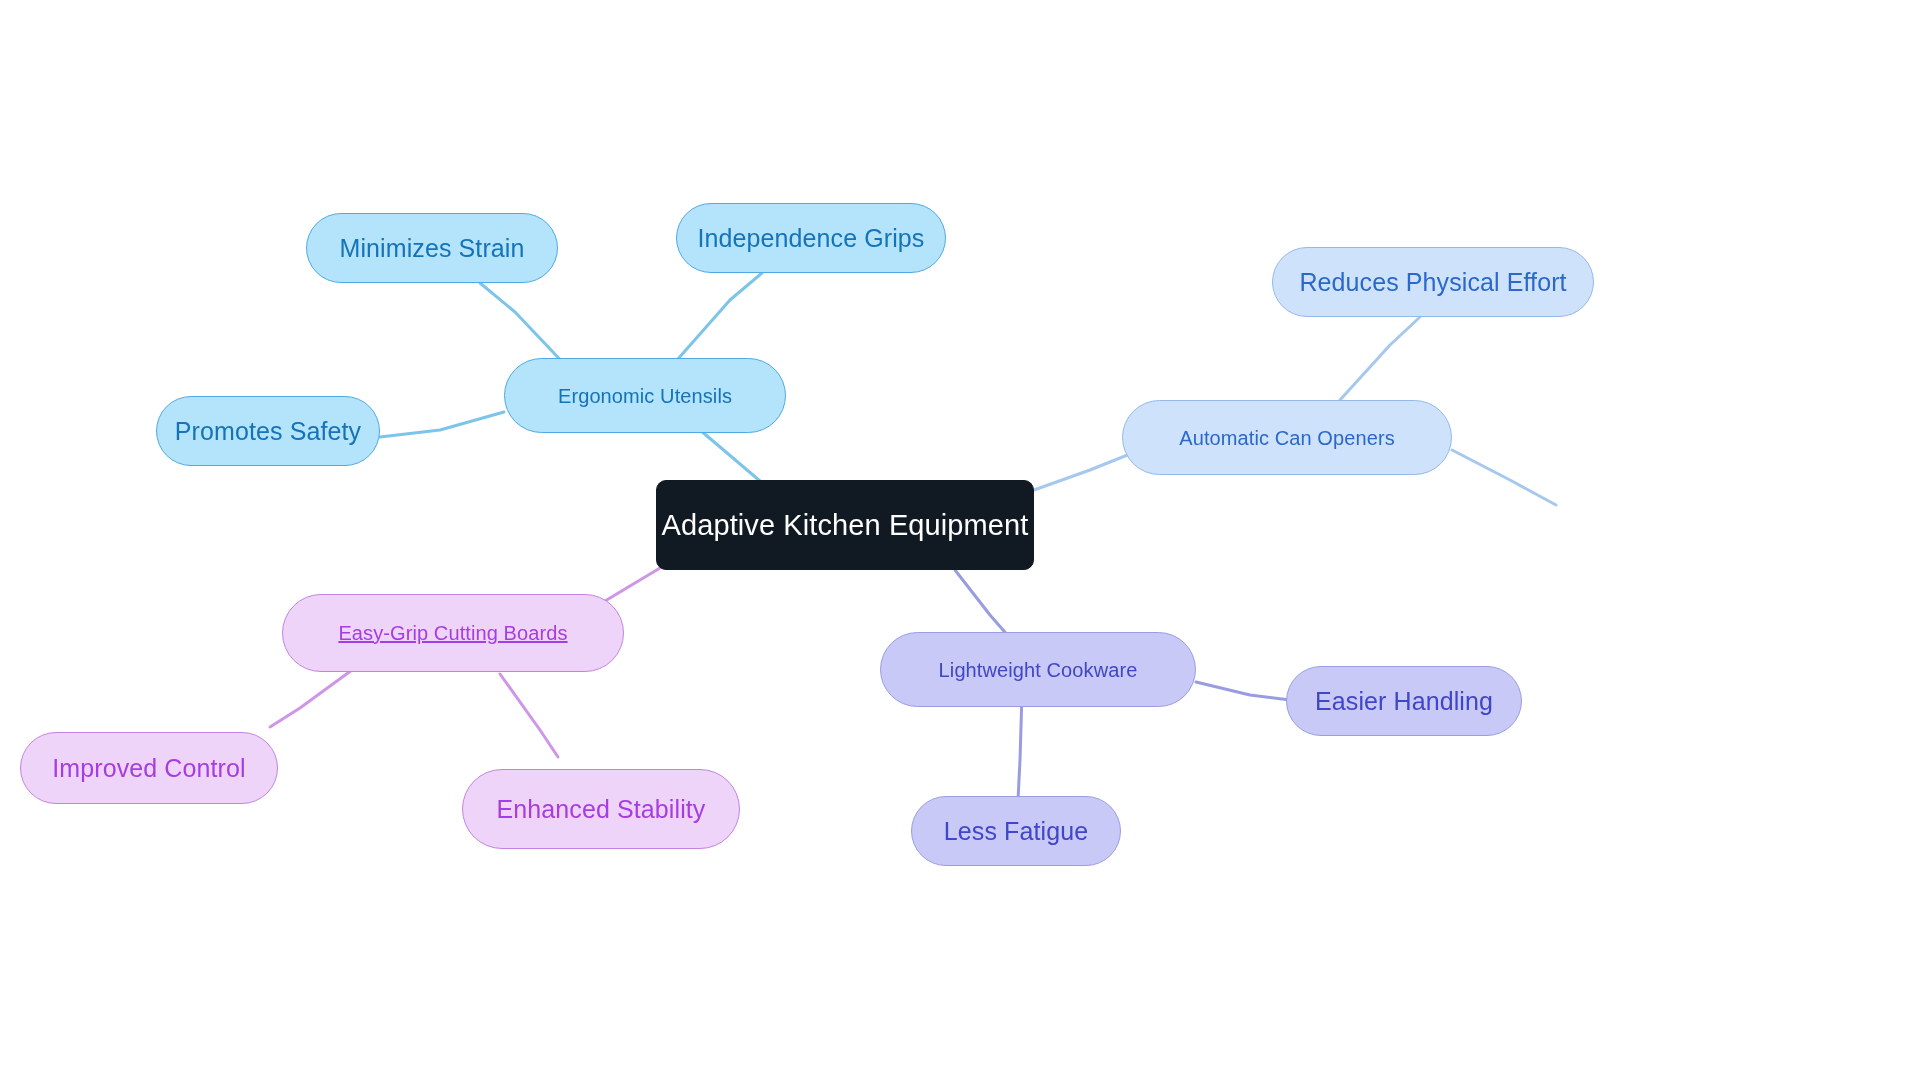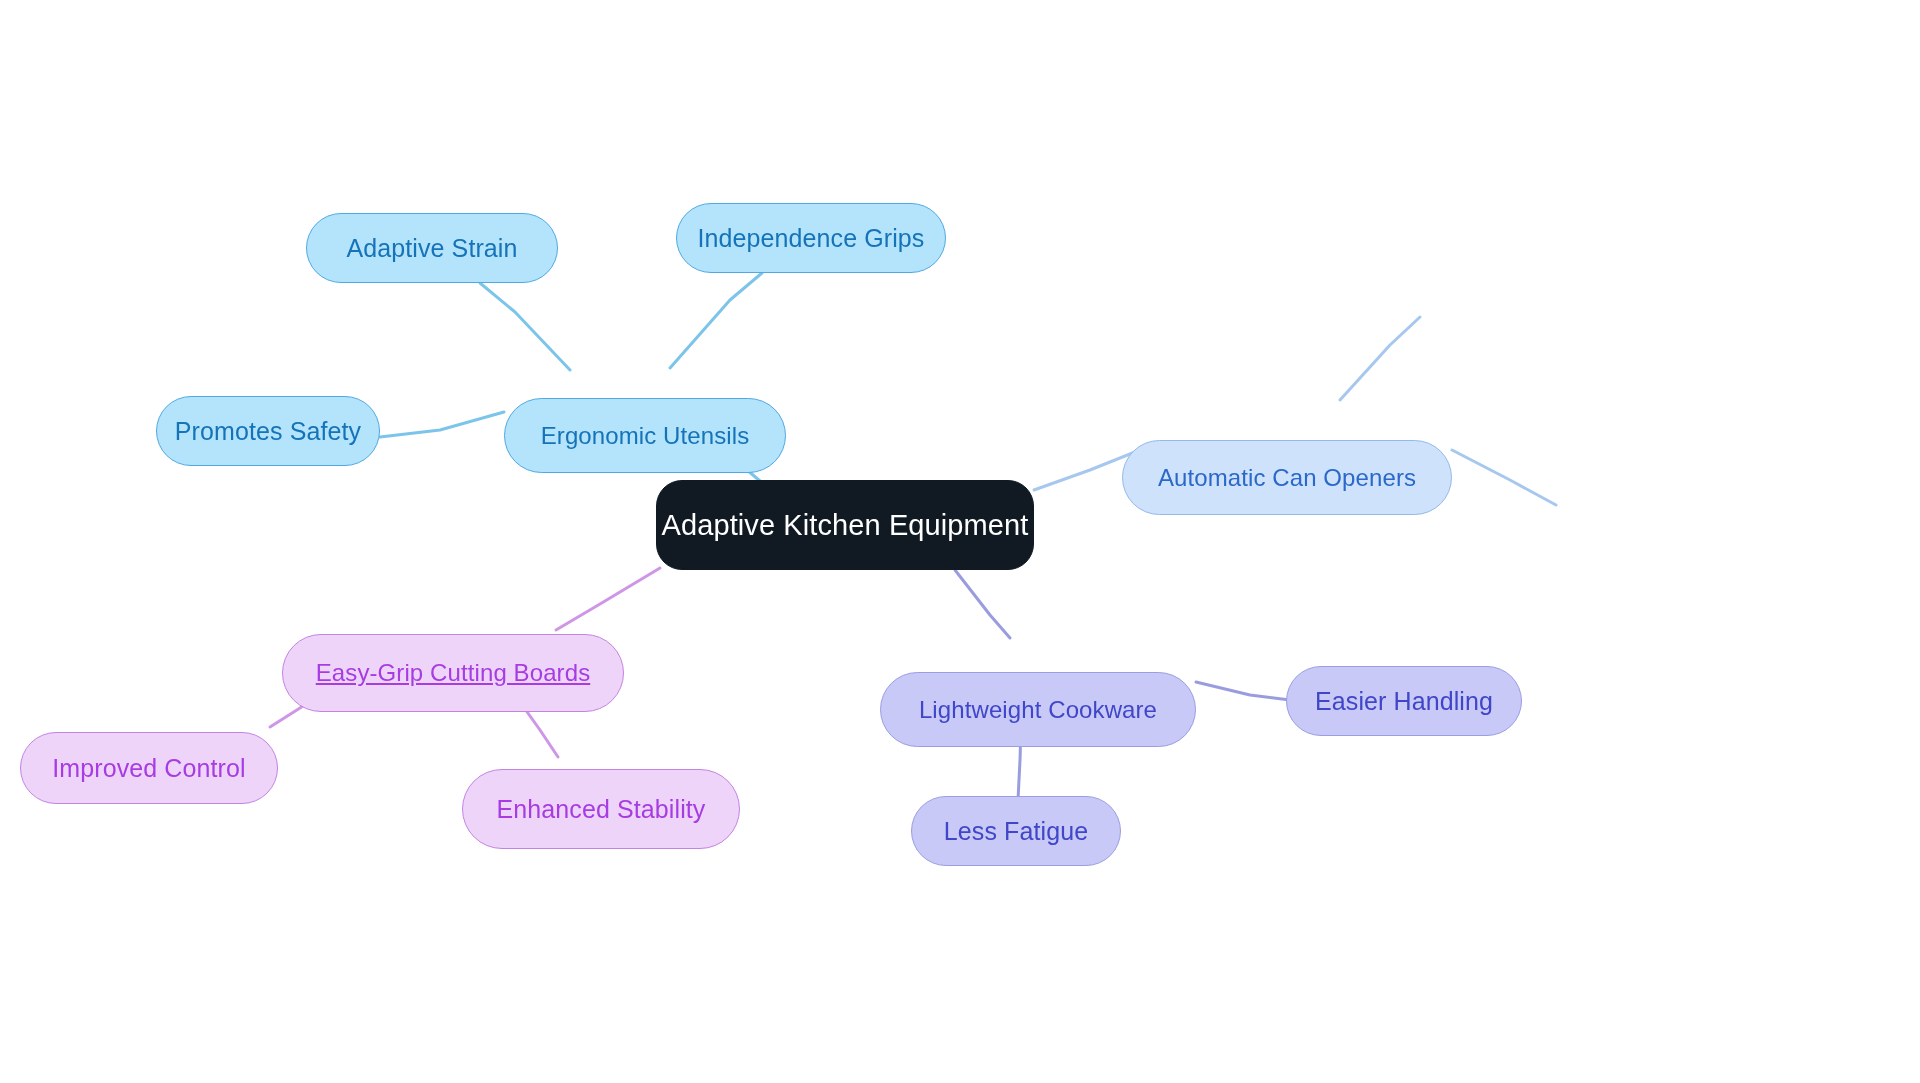--- a/index.html
+++ b/index.html
@@ -41,21 +41,21 @@
   .node-label {
     display: block;
     line-height: 1;
   }
   
   .node.root {
     background: #111a23;
     border-color: #111a23;
     color: #ffffff;
     font-size: 29px;
-    border-radius: 26px;
+    border-radius: 10px;
   }
   
   .node.cyan {
     background: #b4e3fc;
     border-color: #4fa9e2;
     color: #1573b8;
   }
   
   .node.softblue {
     background: #cfe2fb;
@@ -68,21 +68,21 @@
     border-color: #9b9de2;
     color: #4046c8;
     justify-content: center;
   }
   
   .node.orchid {
     background: #eed4f9;
     border-color: #c483e2;
     color: #a63ce2;
   }
-  .node.level1 { font-size: 24px; margin-top: 40px; }
+  .node.level1 { font-size: 20px; }
   .node.level2 { font-size: 25px; }
 </style>
 </head>
 <body>
 
 <div id="canvas">
 
   <svg id="edge-layer" viewBox="0 0 1920 1083" xmlns="http://www.w3.org/2000/svg">
 
     <path d="M 760,481 L 700,430 L 660,403" fill="none" stroke="#7cc4ea" stroke-width="3" stroke-linecap="round" stroke-linejoin="round"></path>
@@ -114,35 +114,38 @@
 
   <div class="node root" style="left:656px; top:480px; width:378px; height:90px;">
     <span class="node-label">Adaptive Kitchen Equipment</span>
   </div>
 
   <div class="node cyan level1" style="left:504px; top:358px; width:282px; height:75px;">
     <span class="node-label">Ergonomic Utensils</span>
   </div>
 
   <div class="node cyan level2" style="left:306px; top:213px; width:252px; height:70px;">
-    <span class="node-label">Adaptive Strain</span>
+    <span class="node-label">Minimizes Strain</span>
   </div>
 
   <div class="node cyan level2" style="left:676px; top:203px; width:270px; height:70px;">
     <span class="node-label">Independence Grips</span>
   </div>
 
   <div class="node cyan level2" style="left:156px; top:396px; width:224px; height:70px;">
     <span class="node-label">Promotes Safety</span>
   </div>
 
   <div class="node softblue level1" style="left:1122px; top:400px; width:330px; height:75px;">
     <span class="node-label">Automatic Can Openers</span>
   </div>
 
+  <div class="node softblue level2" style="left:1272px; top:247px; width:322px; height:70px;">
+    <span class="node-label">Reduces Physical Effort</span>
+  </div>
 
 
   <div class="node lavender level1" style="left:880px; top:632px; width:316px; height:75px;">
     <span class="node-label">Lightweight Cookware</span>
   </div>
 
   <div class="node lavender level2" style="left:1286px; top:666px; width:236px; height:70px;">
     <span class="node-label">Easier Handling</span>
   </div>
 

